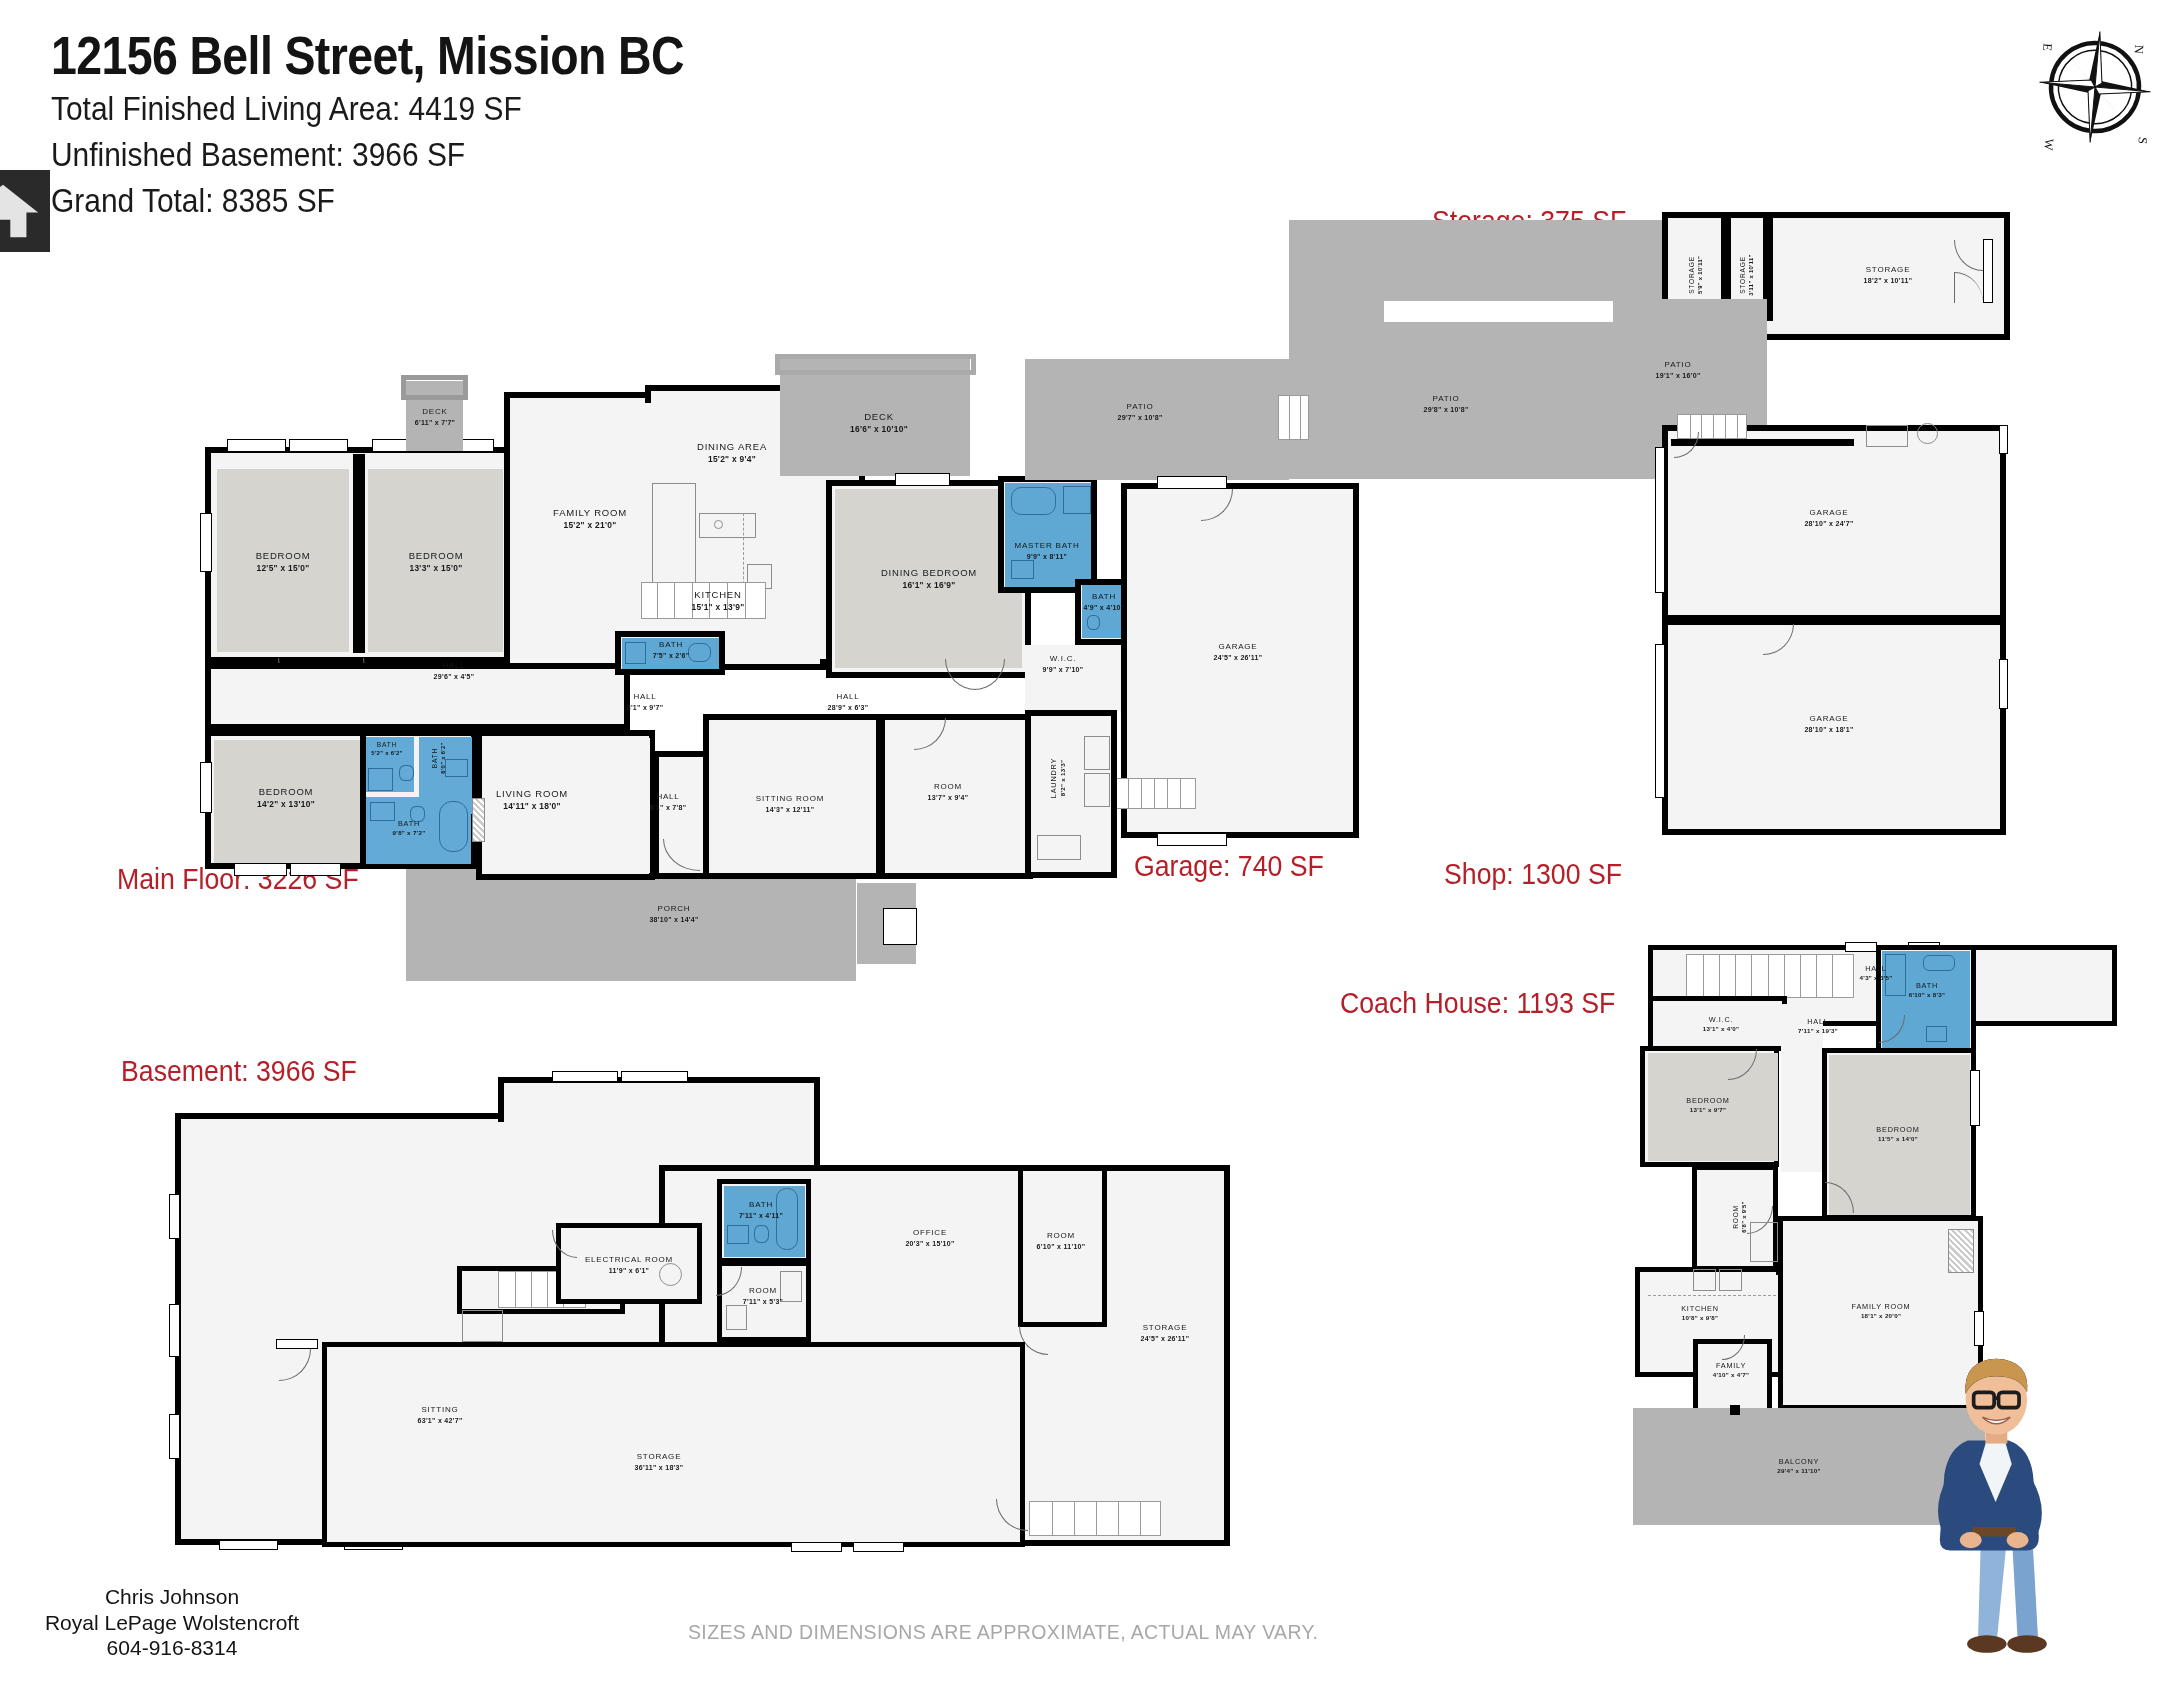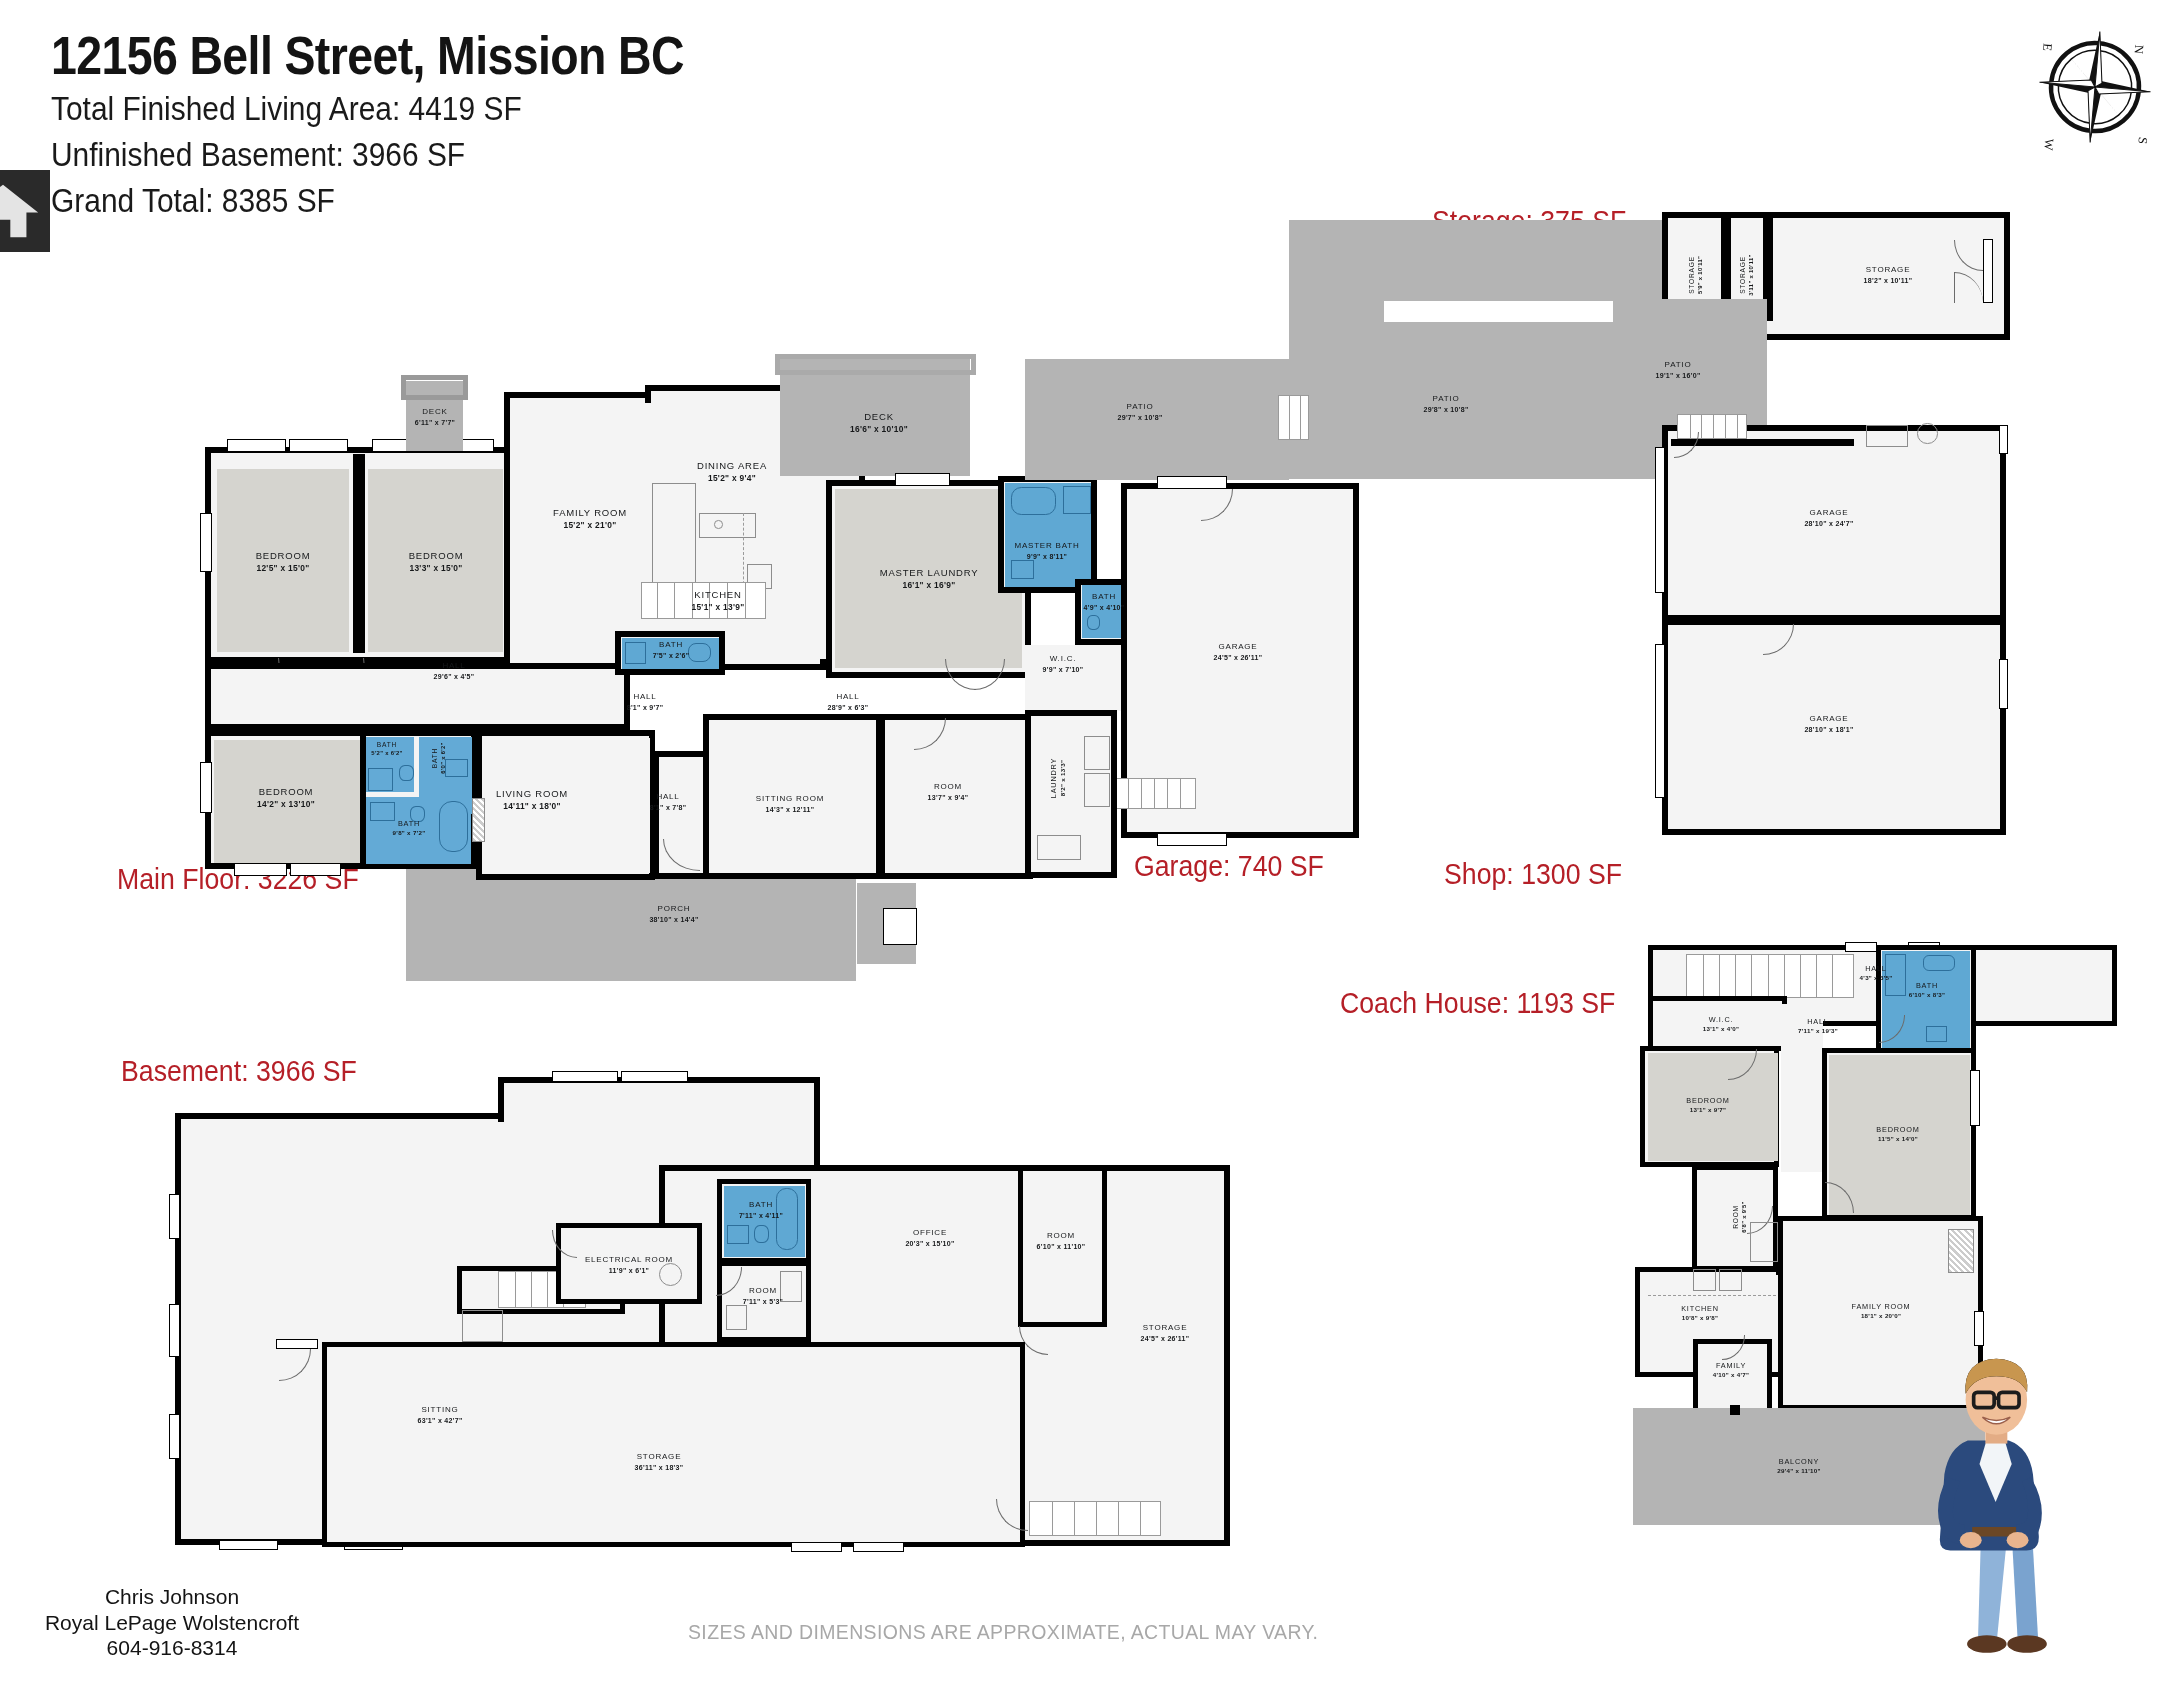--- a/index.html
+++ b/index.html
@@ -265,28 +265,28 @@
     <div class="fix" style="left:688px;top:643px;width:23.4px;height:19px;border-radius:8px;border-color:#2d6f9b;"></div>
 
     <div class="rlabel sm" style="left:435px;top:417px;">
       <span>DECK</span><span class="dim">6'11" x 7'7"</span></div>
     <div class="rlabel" style="left:283px;top:562px;">
       <span>BEDROOM</span><span class="dim">12'5" x 15'0"</span></div>
     <div class="rlabel" style="left:436px;top:562px;">
       <span>BEDROOM</span><span class="dim">13'3" x 15'0"</span></div>
     <div class="rlabel" style="left:590px;top:519px;">
       <span>FAMILY ROOM</span><span class="dim">15'2" x 21'0"</span></div>
-    <div class="rlabel" style="left:732px;top:472px;text-align:center;">
+    <div class="rlabel" style="left:732px;top:453px;text-align:center;">
       <span>DINING AREA</span><span class="dim">15'2" x 9'4"</span></div>
     <div class="rlabel" style="left:718px;top:601px;">
       <span>KITCHEN</span><span class="dim">15'1" x 13'9"</span></div>
     <div class="rlabel" style="left:879px;top:423px;">
       <span>DECK</span><span class="dim">16'6" x 10'10"</span></div>
     <div class="rlabel" style="left:929px;top:579px;">
-      <span>MASTER LAUNDRY</span><span class="dim">16'1" x 16'9"</span></div>
+      <span>DINING BEDROOM</span><span class="dim">16'1" x 16'9"</span></div>
     <div class="rlabel sm" style="left:1047px;top:551px;">
       <span>MASTER BATH</span><span class="dim">9'9" x 8'11"</span></div>
     <div class="rlabel sm" style="left:1104px;top:602px;">
       <span>BATH</span><span class="dim">4'9" x 4'10"</span></div>
     <div class="rlabel sm" style="left:1063px;top:664px;">
       <span>W.I.C.</span><span class="dim">9'9" x 7'10"</span></div>
     <div class="rlabel sm" style="left:1140px;top:412px;">
       <span>PATIO</span><span class="dim">29'7" x 10'8"</span></div>
     <div class="rlabel sm" style="left:1446px;top:404px;">
       <span>PATIO</span><span class="dim">29'8" x 10'8"</span></div>

